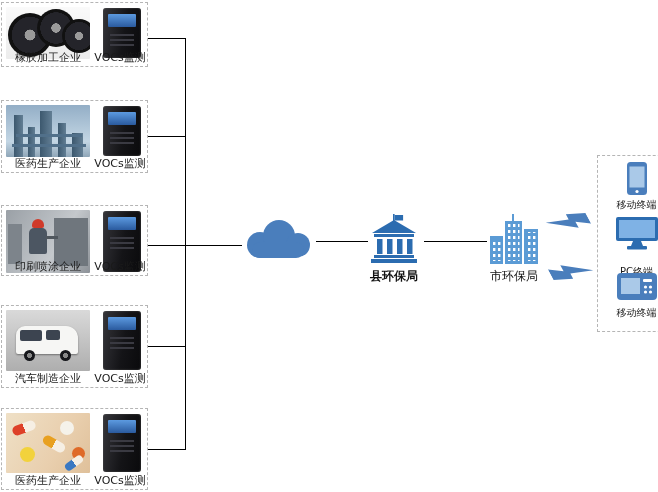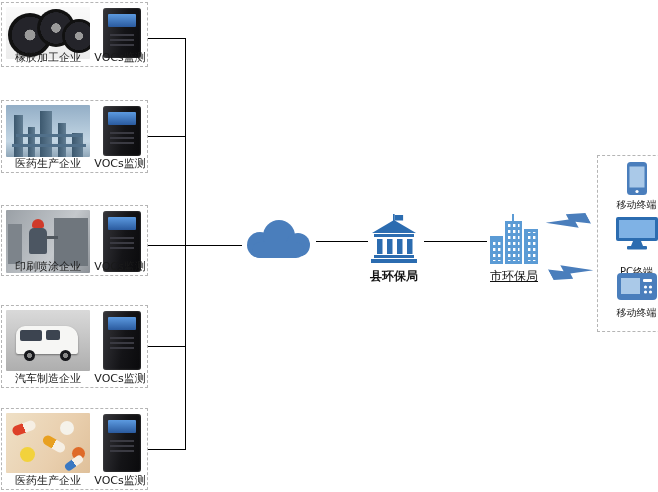--- a/index.html
+++ b/index.html
@@ -206,21 +206,21 @@
         <rect x="24" y="2" width="2" height="8"></rect>
         <rect x="2" y="24" width="13" height="28"></rect>
         <rect x="17" y="9" width="17" height="43"></rect>
         <rect x="36" y="17" width="14" height="35"></rect>
       </g>
       <rect x="4" y="27" width="9" height="22" fill="url(#win)"></rect>
       <rect x="19.5" y="12" width="12" height="37" fill="url(#win)"></rect>
       <rect x="38" y="20" width="10" height="29" fill="url(#win)"></rect>
     </svg>
   </div>
-  <div class="node-label" style="left:479px;top:268px;width:70px;text-decoration:underline;">市环保局</div>
+  <div class="node-label" style="left:479px;top:268px;width:70px;">市环保局</div>
 
   <div class="node" style="left:543px;top:203px;width:48px;height:44px;transform:rotate(62deg);">
     <svg width="24" height="40" viewBox="0 0 24 40" style="margin-left:12px;">
       <polygon points="10,0 22,0 13,13 20,13 0,40 8,18 2,18" fill="#4a7ebc"></polygon>
     </svg>
   </div>
   <div class="node" style="left:548px;top:246px;width:48px;height:44px;transform:rotate(-118deg);">
     <svg width="24" height="40" viewBox="0 0 24 40" style="margin-left:12px;">
       <polygon points="10,0 22,0 13,13 20,13 0,40 8,18 2,18" fill="#4a7ebc"></polygon>
     </svg>

